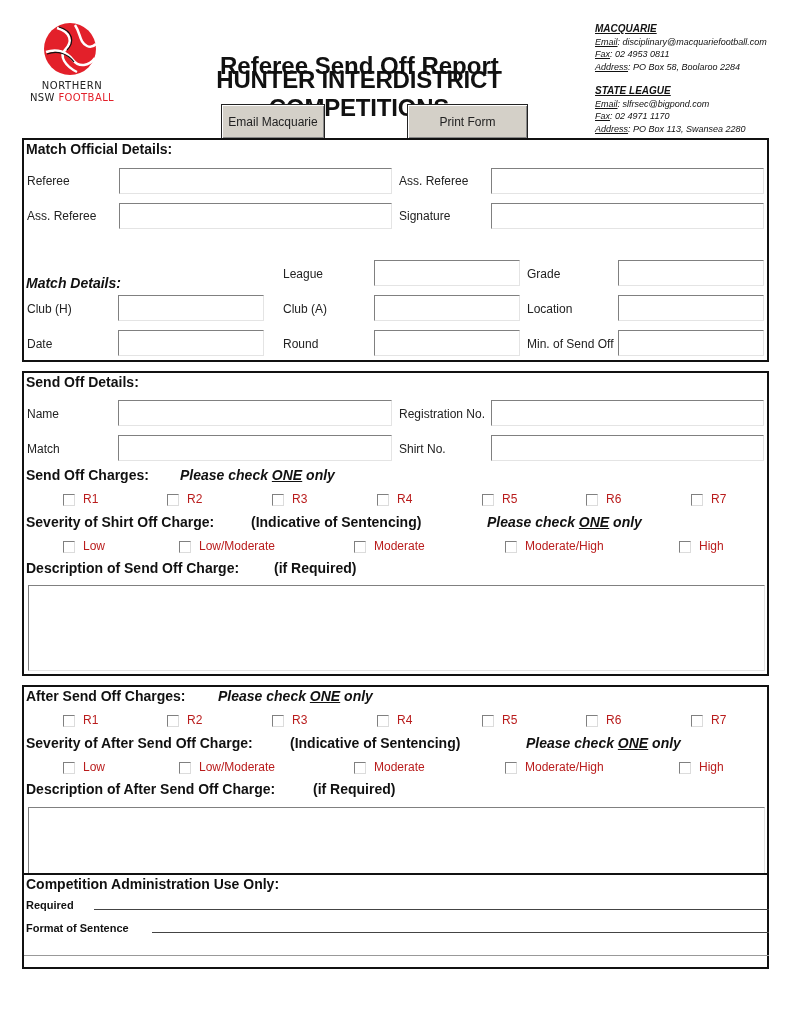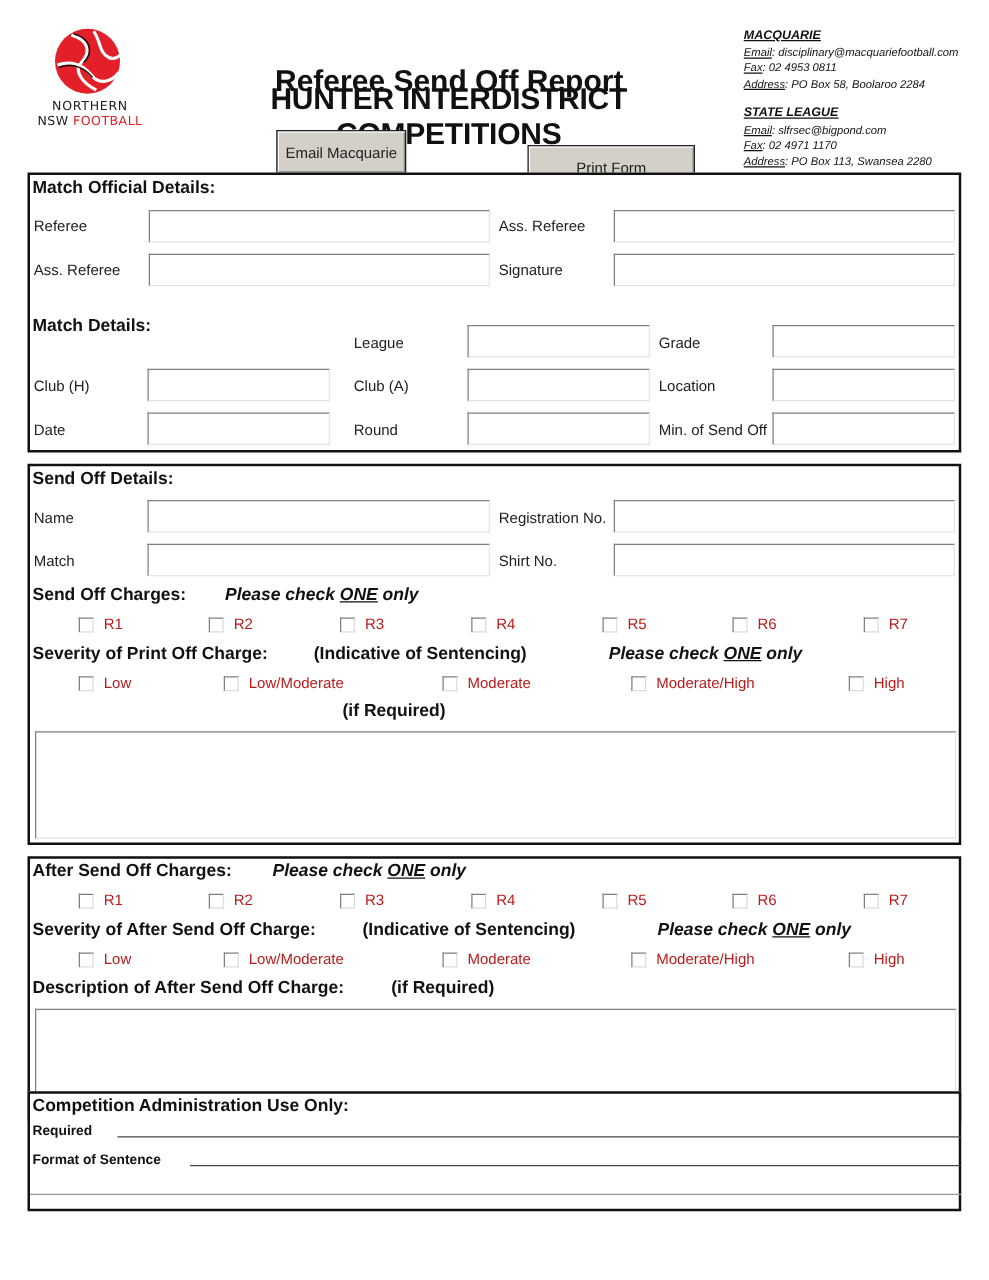--- a/index.html
+++ b/index.html
@@ -21,21 +21,21 @@
 
   
   .contact { left: 595px; top: 23px; width: 196px; font-size: 9px; line-height: 12.5px; font-style: italic; }
   .contact .h { font-weight: bold; text-decoration: underline; font-size: 10px; }
   .contact u { text-decoration: underline; }
   .contact .gap { height: 12px; }
 
   
   .btn { top: 104px; height: 35px; background: #d4d0c8; border: 1px solid #222; box-shadow: inset 1px 1px 0 #fff, inset -1px -1px 0 #888; font-size: 12px; display:flex; align-items:center; justify-content:center; color:#222; cursor: pointer; }
   .btn-email { left: 221px; width: 104px; }
-  .btn-print { left: 422px; width: 134px; margin-top: 12px; }
+  .btn-print { left: 407px; width: 121px; }
 
   
   .section { border: 2px solid #111; left: 22px; width: 747px; background: #fff; }
   .sec1 { top: 138px; height: 224px; }
   .sec2 { top: 371px; height: 305px; }
   .sec3 { top: 685px; height: 212px; }
   .sec4 { top: 873px; height: 96px; }
 
   .head { position: absolute; font-weight: bold; font-size: 14px; white-space: nowrap; }
   .head-it { position: absolute; font-weight: bold; font-style: italic; font-size: 14px; white-space: nowrap; }
@@ -90,21 +90,21 @@
   <div class="lbl" style="left:3px; top:34px;">Referee</div>
   <div class="field" style="left:95px; top:28px; width:273px;"></div>
   <div class="lbl" style="left:375px; top:34px;">Ass. Referee</div>
   <div class="field" style="left:467px; top:28px; width:273px;"></div>
 
   <div class="lbl" style="left:3px; top:69px;">Ass. Referee</div>
   <div class="field" style="left:95px; top:63px; width:273px;"></div>
   <div class="lbl" style="left:375px; top:69px;">Signature</div>
   <div class="field" style="left:467px; top:63px; width:273px;"></div>
 
-  <div class="head" style="left:2px; top:112px;">Match Details:</div>
+  <div class="head" style="left:2px; top:135px;font-style:italic;">Match Details:</div>
 
   <div class="lbl" style="left:259px; top:127px;">League</div>
   <div class="field" style="left:350px; top:120px; width:146px;"></div>
   <div class="lbl" style="left:503px; top:127px;">Grade</div>
   <div class="field" style="left:594px; top:120px; width:146px;"></div>
 
   <div class="lbl" style="left:3px; top:162px;">Club (H)</div>
   <div class="field" style="left:94px; top:155px; width:146px;"></div>
   <div class="lbl" style="left:259px; top:162px;">Club (A)</div>
   <div class="field" style="left:350px; top:155px; width:146px;"></div>
@@ -145,37 +145,38 @@
       <div class="cb" style="left: 353px; top: 121px;"></div>
       <div class="cblbl" style="left: 373px; top: 119px;">R4</div>
       <div class="cb" style="left: 458px; top: 121px;"></div>
       <div class="cblbl" style="left: 478px; top: 119px;">R5</div>
       <div class="cb" style="left: 562px; top: 121px;"></div>
       <div class="cblbl" style="left: 582px; top: 119px;">R6</div>
       <div class="cb" style="left: 667px; top: 121px;"></div>
       <div class="cblbl" style="left: 687px; top: 119px;">R7</div>
     </div>
 
-  <div class="head" style="left:2px; top:141px;">Severity of Print Off Charge:</div>
+  <div class="head" style="left:2px; top:141px;">Severity of Shirt Off Charge:</div>
   <div class="head" style="left:227px; top:141px;">(Indicative of Sentencing)</div>
   <div class="head-it" style="left:463px; top:141px;"><span>Please check </span><u>ONE</u><span> only</span></div>
 
   <div id="so-severity">
       <div class="cb" style="left: 39px; top: 168px;"></div>
       <div class="cblbl" style="left: 59px; top: 166px;">Low</div>
       <div class="cb" style="left: 155px; top: 168px;"></div>
       <div class="cblbl" style="left: 175px; top: 166px;">Low/Moderate</div>
       <div class="cb" style="left: 330px; top: 168px;"></div>
       <div class="cblbl" style="left: 350px; top: 166px;">Moderate</div>
       <div class="cb" style="left: 481px; top: 168px;"></div>
       <div class="cblbl" style="left: 501px; top: 166px;">Moderate/High</div>
       <div class="cb" style="left: 655px; top: 168px;"></div>
       <div class="cblbl" style="left: 675px; top: 166px;">High</div>
     </div>
 
+  <div class="head" style="left:2px; top:187px;">Description of Send Off Charge:</div>
   <div class="head" style="left:250px; top:187px;">(if Required)</div>
 
   <div class="textarea" style="left:4px; top:212px; width:737px; height:86px;"></div>
 </div>
 
 <div class="abs section sec3">
   <div class="head" style="left:2px; top:1px;">After Send Off Charges:</div>
   <div class="head-it" style="left:194px; top:1px;"><span>Please check </span><u>ONE</u><span> only</span></div>
 
   <div id="as-charges">

